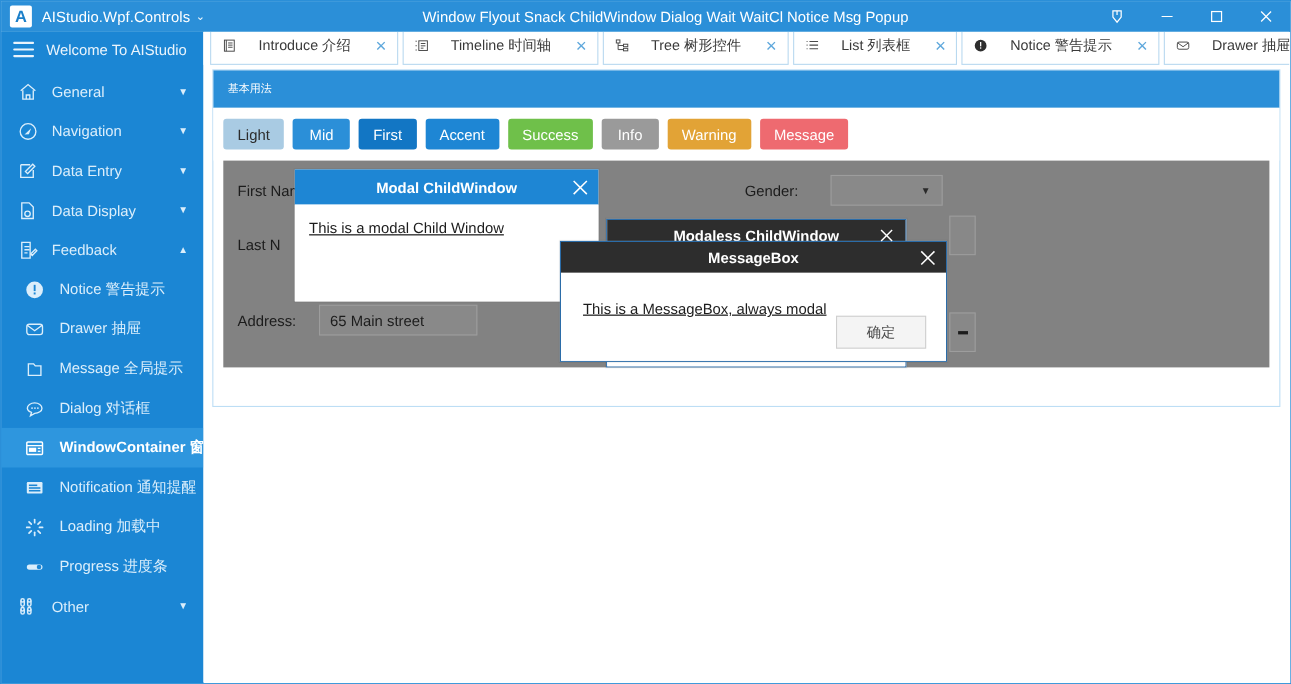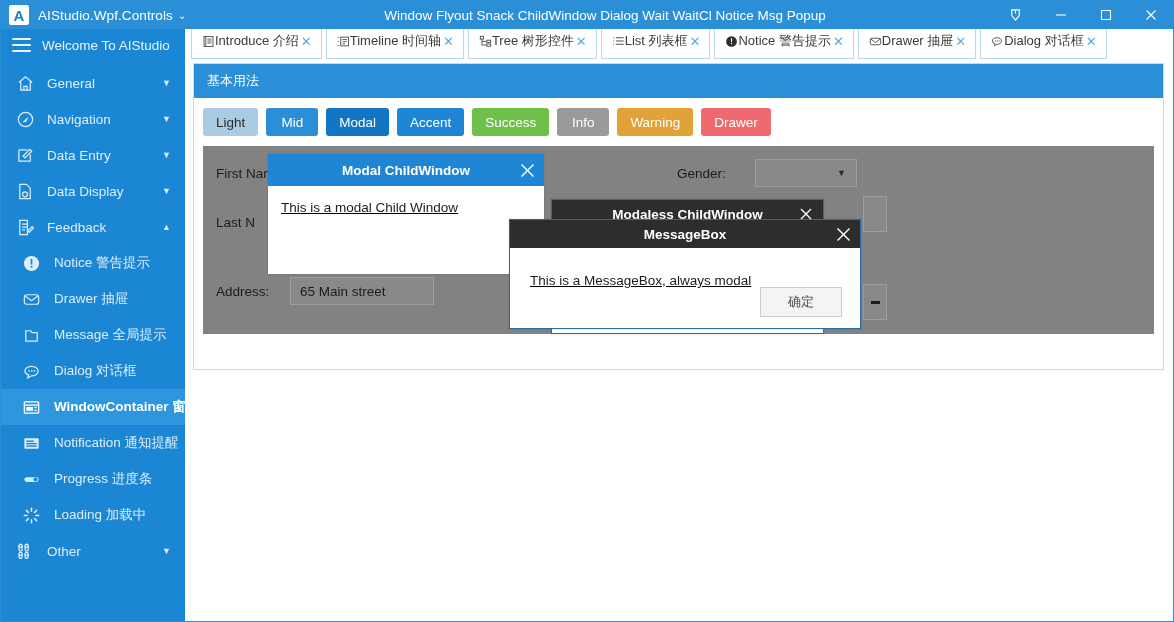--- a/index.html
+++ b/index.html
@@ -88,39 +88,39 @@
   .content {
     position: absolute; left: 184px; top: 28px; right: 1px; bottom: 1px;
     background: #ffffff;
   }
   .tabstrip {
     height: 30px; background: #ffffff;
     display: flex; align-items: flex-end; padding-left: 6px; overflow: hidden;
     border-bottom: 0;
   }
   .tab {
-    height: 36px; display: flex; align-items: center; gap: 0;
+    height: 36px; display: flex; align-items: center; gap: 20px;
     padding: 0 9px 0 10px; margin-right: 4px;
     border: 1px solid #b9d9f0; background: #ffffff;
     color: #3a3a3a; font-size: 13px; white-space: nowrap; cursor: pointer;
     flex: 0 0 auto;
   }
   .tab .t-ico { color: #4a4a4a; display: flex; align-items: center; }
   .tab .t-close { color: #5fa8dc; font-size: 13px; margin-left: 2px; }
 
   .panel {
     position: absolute; left: 8px; top: 34px; right: 8px; bottom: 0;
   }
   .panel-inner {
     border: 1px solid #bddef5; background: #ffffff;
     height: 307px;
   }
   .panel-head {
     height: 34px; background: #2b8fd8; color: #ffffff;
-    display: flex; align-items: center; padding-left: 13px; font-size: 13px;
+    display: flex; align-items: center; padding-left: 13px; font-size: 10px;
   }
   .btnrow {
     height: 48px; display: flex; align-items: center; gap: 8px;
     padding: 0 9px; background: #ffffff;
   }
   .cbtn {
     height: 28px; min-width: 52px; padding: 0 13px;
     display: flex; align-items: center; justify-content: center;
     border: none; border-radius: 3px; font-size: 13.5px; cursor: pointer;
     color: #ffffff;
@@ -380,44 +380,44 @@
               <rect x="4.5" y="6.8" width="8" height="1.5" fill="#1b86d4"></rect>
               <rect x="4.5" y="9.4" width="11" height="1.5" fill="#1b86d4"></rect>
               <rect x="4.5" y="12" width="11" height="1.5" fill="#1b86d4"></rect>
             </svg>
         </span>
         <span class="side-label">Notification 通知提醒</span>
       </div>
 
       <div class="side-item child">
         <span class="si-ico">
-          <svg width="19" height="19" viewBox="0 0 20 20">
-              <rect x="2.5" y="7.5" width="15" height="5" rx="2.5" fill="#dbeefb"></rect>
-              <circle cx="14.2" cy="10" r="2.2" fill="#1b86d4"></circle>
-            </svg>
-        </span>
-        <span class="side-label">Progress 进度条</span>
-      </div>
-
-      <div class="side-item child">
-        <span class="si-ico">
           <svg width="19" height="19" viewBox="0 0 20 20" stroke="#dbeefb" stroke-width="1.6" stroke-linecap="round">
             <line x1="10" y1="2.4" x2="10" y2="5.4"></line>
               <line x1="10" y1="14.6" x2="10" y2="17.6"></line>
             <line x1="2.4" y1="10" x2="5.4" y2="10"></line>
               <line x1="14.6" y1="10" x2="17.6" y2="10"></line>
             <line x1="4.6" y1="4.6" x2="6.8" y2="6.8"></line>
               <line x1="13.2" y1="13.2" x2="15.4" y2="15.4"></line>
             <line x1="15.4" y1="4.6" x2="13.2" y2="6.8"></line>
               <line x1="6.8" y1="13.2" x2="4.6" y2="15.4"></line>
           </svg>
         </span>
         <span class="side-label">Loading 加载中</span>
       </div>
 
+      <div class="side-item child">
+        <span class="si-ico">
+          <svg width="19" height="19" viewBox="0 0 20 20">
+              <rect x="2.5" y="7.5" width="15" height="5" rx="2.5" fill="#dbeefb"></rect>
+              <circle cx="14.2" cy="10" r="2.2" fill="#1b86d4"></circle>
+            </svg>
+        </span>
+        <span class="side-label">Progress 进度条</span>
+      </div>
+
       <div class="side-item group">
         <span class="si-ico">
           <svg width="19" height="19" viewBox="0 0 20 20" fill="none" stroke="#dbeefb" stroke-width="1.4">
             <path d="M3.2 4 a1.6 1.6 0 1 0 3.2 0 a1.6 1.6 0 1 0 -3.2 0"></path>
               <path d="M3.2 4 v4 a1.6 1.6 0 0 0 3.2 0 v-4"></path>
             <path d="M9.6 4 a1.6 1.6 0 1 0 3.2 0 a1.6 1.6 0 1 0 -3.2 0"></path>
               <path d="M9.6 4 v4 a1.6 1.6 0 0 0 3.2 0 v-4"></path>
             <path d="M3.2 12.5 a1.6 1.6 0 1 0 3.2 0 a1.6 1.6 0 1 0 -3.2 0"></path>
               <path d="M3.2 12.5 v3 a1.6 1.6 0 0 0 3.2 0 v-3"></path>
             <path d="M9.6 12.5 a1.6 1.6 0 1 0 3.2 0 a1.6 1.6 0 1 0 -3.2 0"></path>
@@ -528,26 +528,26 @@
     <div class="panel">
       <div class="panel-inner">
 
         <div class="panel-head">
           <span>基本用法</span>
         </div>
 
         <div class="btnrow">
           <div class="cbtn light">Light</div>
           <div class="cbtn mid">Mid</div>
-          <div class="cbtn dark">Modal</div>
+          <div class="cbtn dark">First</div>
           <div class="cbtn accent">Accent</div>
           <div class="cbtn success">Success</div>
           <div class="cbtn info">Info</div>
           <div class="cbtn warning">Warning</div>
-          <div class="cbtn danger">Drawer</div>
+          <div class="cbtn danger">Message</div>
         </div>
 
         <div class="formsurface">
 
           <div class="frow" style="left:13px; top:13px;">
             <span class="flabel" style="width:74px;">First Name</span>
             <span class="finput placeholder" style="width:144px;">Michael</span>
           </div>
 
           <div class="frow" style="left:13px; top:69px;">

